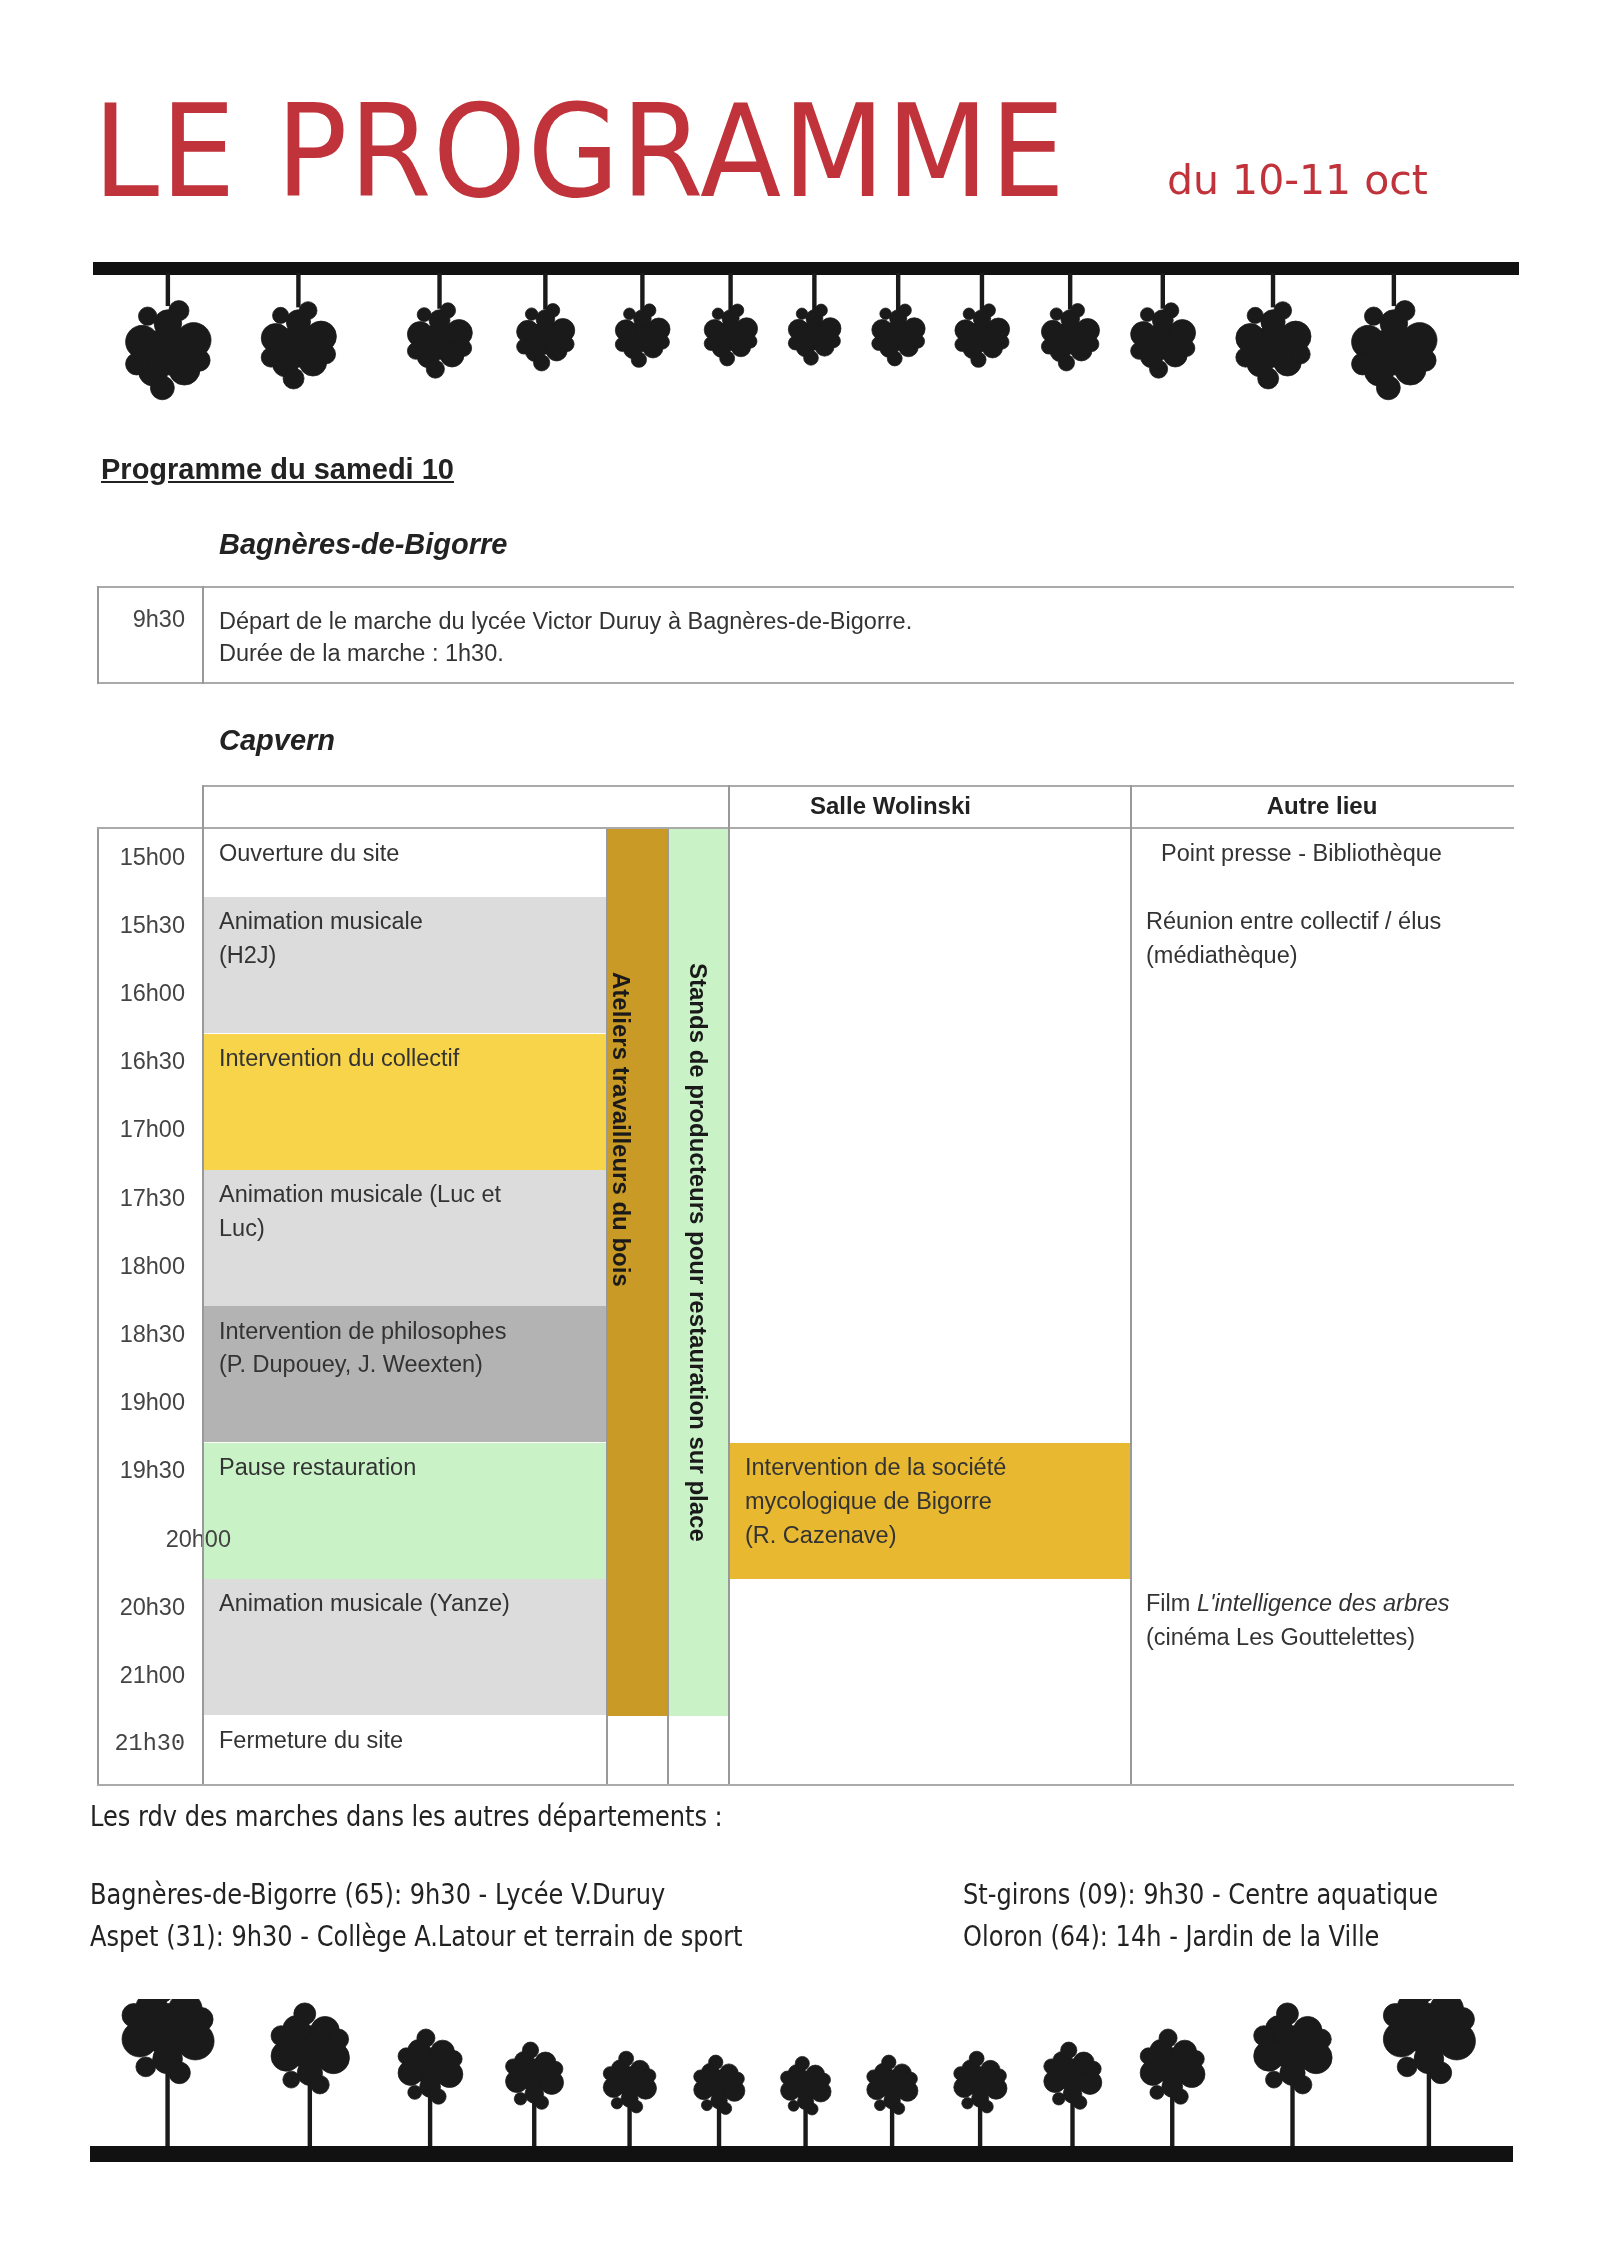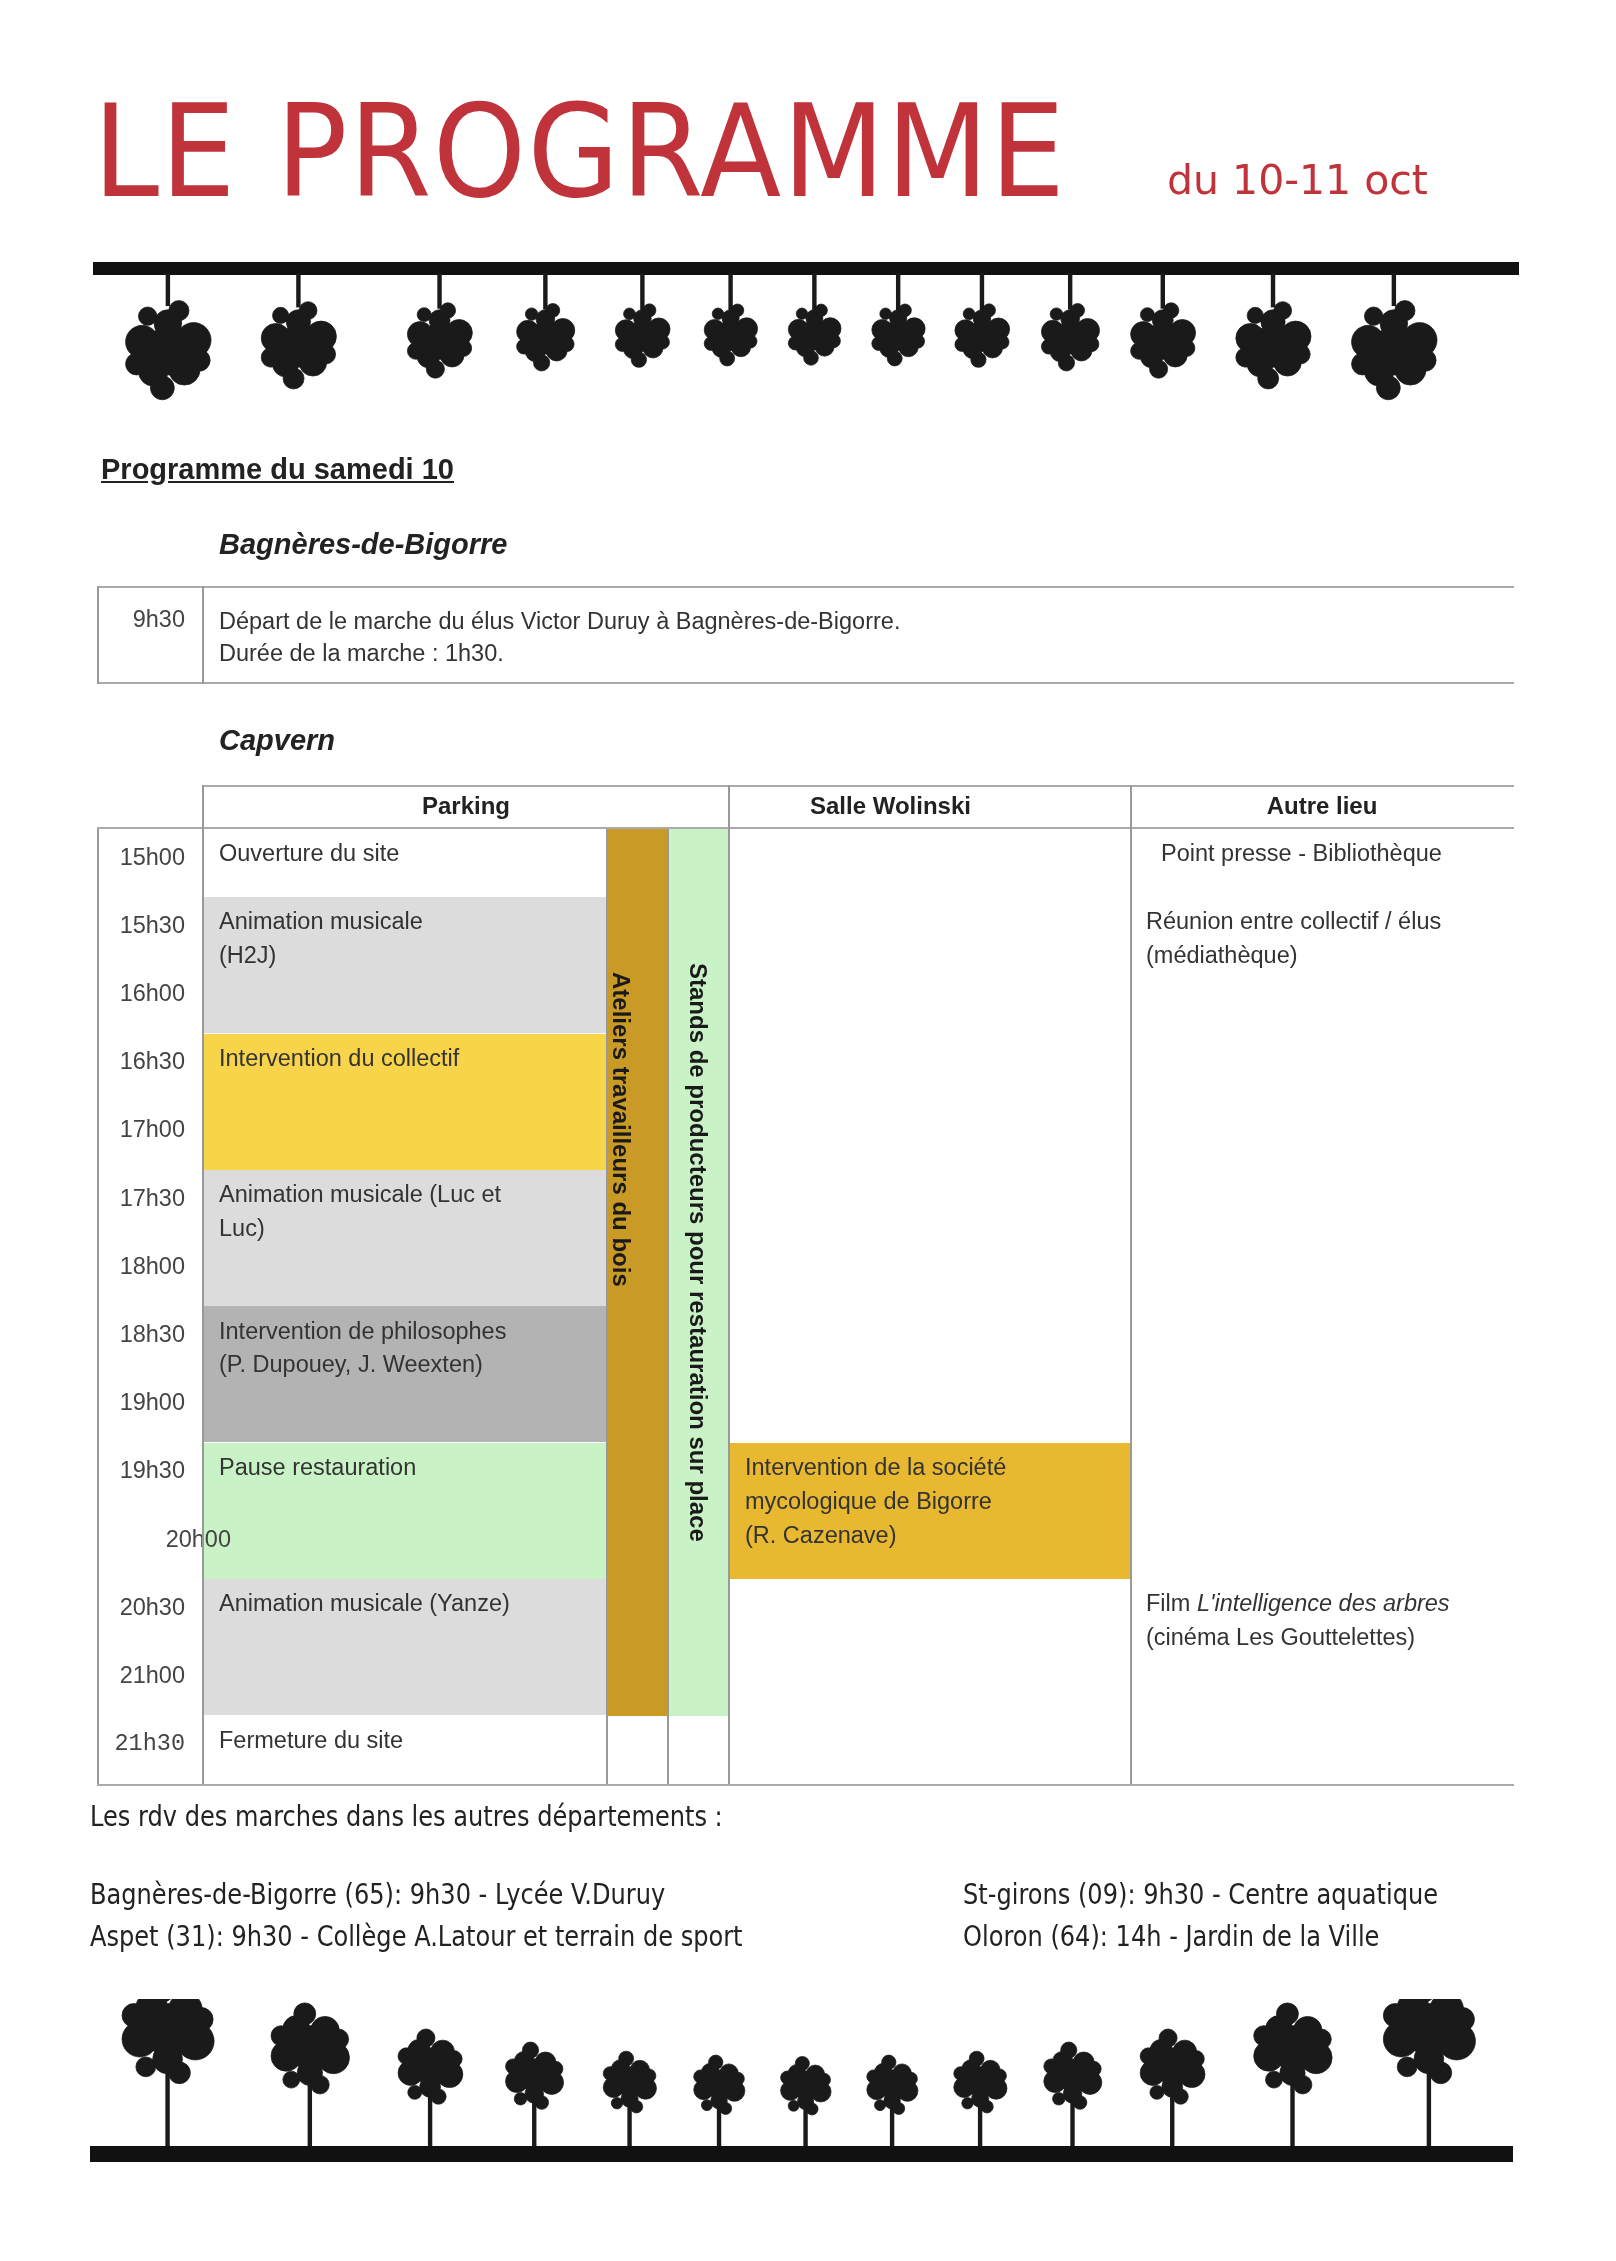--- a/index.html
+++ b/index.html
@@ -218,21 +218,21 @@
   </svg>
 
 <div id="sec-title" class="abs">Programme du samedi 10</div>
 <div id="place1" class="abs place">Bagnères-de-Bigorre</div>
 
 <div class="abs line-h" style="left:97px;top:586px;width:1417px;"></div>
 <div class="abs line-h" style="left:97px;top:682px;width:1417px;"></div>
 <div class="abs line-v" style="left:97px;top:586px;height:98px;"></div>
 <div class="abs line-v" style="left:202px;top:586px;height:98px;"></div>
 <div class="time" style="left:97px;top:606px;">9h30</div>
-<div class="cell" style="left:219px;top:604px;">Départ de le marche du élus Victor Duruy à Bagnères-de-Bigorre.</div>
+<div class="cell" style="left:219px;top:604px;">Départ de le marche du lycée Victor Duruy à Bagnères-de-Bigorre.</div>
 <div class="cell" style="left:219px;top:636px;">Durée de la marche : 1h30.</div>
 
 <div id="place2" class="abs place">Capvern</div>
 
 <div id="schedule" class="abs" style="left:0;top:0;width:1617px;height:1837px;">
     <div style="position:absolute;left:203px;top:829px;width:404px;height:68px;background:#ffffff;"></div>
     <div class="cell" style="left:219px;top:836px;">Ouverture du site</div>
     <div style="position:absolute;left:203px;top:897px;width:404px;height:136px;background:#dcdcdc;"></div>
     <div class="cell" style="left:219px;top:904px;">Animation musicale</div>
     <div class="cell" style="left:219px;top:938px;">(H2J)</div>
@@ -270,21 +270,20 @@
     <div class="time" style="left:97px;top:1116px;">17h00</div>
     <div class="time" style="left:97px;top:1185px;">17h30</div>
     <div class="time" style="left:97px;top:1253px;">18h00</div>
     <div class="time" style="left:97px;top:1321px;">18h30</div>
     <div class="time" style="left:97px;top:1389px;">19h00</div>
     <div class="time" style="left:97px;top:1457px;">19h30</div>
     <div class="time" style="left:97px;top:1526px;margin-left:46px;">20h00</div>
     <div class="time" style="left:97px;top:1594px;">20h30</div>
     <div class="time" style="left:97px;top:1662px;">21h00</div>
     <div class="time" style="left:97px;top:1730px;font-family:Liberation Mono, monospace;">21h30</div>
-    <div class="hdr" style="left:203px;width:526px;">Parking</div>
     <div class="hdr" style="left:729px;width:323px;">Salle Wolinski</div>
     <div class="hdr" style="left:1130px;width:384px;">Autre lieu</div>
     <div class="line-h" style="position:absolute;left:203px;top:785px;width:1311px;"></div>
     <div class="line-h" style="position:absolute;left:97px;top:827px;width:1417px;"></div>
     <div class="line-h" style="position:absolute;left:97px;top:1784px;width:1417px;"></div>
     <div class="line-v" style="position:absolute;left:97px;top:829px;height:955px;"></div>
     <div class="line-v" style="position:absolute;left:202px;top:785px;height:999px;"></div>
     <div class="line-v" style="position:absolute;left:606px;top:829px;height:955px;"></div>
     <div class="line-v" style="position:absolute;left:667px;top:829px;height:955px;"></div>
     <div class="line-v" style="position:absolute;left:728px;top:785px;height:999px;"></div>

